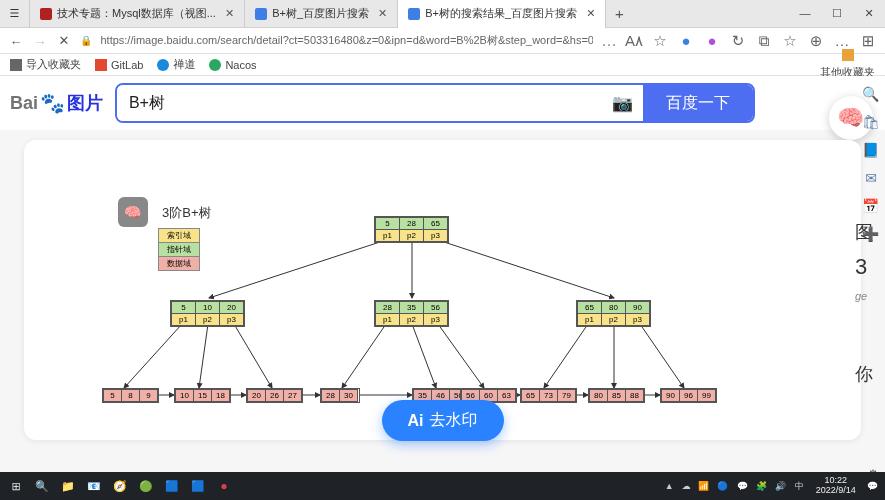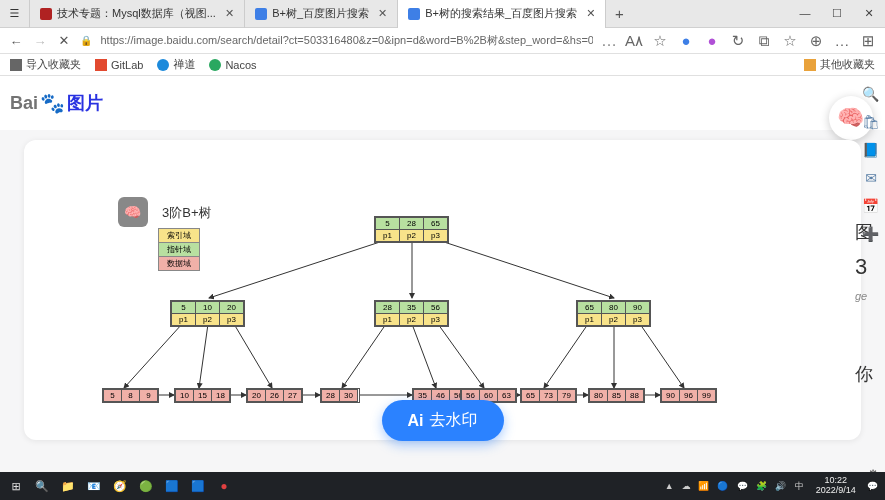--- a/index.html
+++ b/index.html
@@ -21,21 +21,21 @@
 .urlbar .lock { color:#666; font-size:10px; }
 .urlbar .url { flex:1; font-size:11px; color:#666; white-space:nowrap; overflow:hidden; }
 .urlbar .rico { width:18px; color:#666; font-size:15px; text-align:center; cursor:pointer; }
 .urlbar .rico.blue { color:#3e7fe6; }
 .urlbar .rico.purple { color:#b050d6; }
 
 
 .bookmarks { height:22px; background:#fff; display:flex; align-items:center; padding:0 10px; gap:14px; font-size:11px; color:#444; border-bottom:1px solid #e0e0e0; }
 .bm { display:flex; align-items:center; gap:4px; cursor:pointer; }
 .bm .bico { width:12px; height:12px; }
-.bm.right { margin-left:auto; }
+.bm.right { margin-left:auto;flex-direction:column; }
 
 
 .baidu-hdr { height:54px; background:#fff; display:flex; align-items:center; padding:0 10px; position:relative; }
 .logo { display:flex; align-items:center; gap:2px; font-weight:bold; }
 .logo .paw { color:#2932e1; font-size:20px; }
 .logo .t1 { color:#737373; font-size:18px; font-weight:bold; }
 .logo .t2 { color:#2932e1; font-size:18px; font-weight:bold; }
 .searchwrap { flex:1; max-width:640px; margin-left:12px; display:flex; border:2px solid #4e6ef2; height:40px; border-radius:8px; overflow:hidden; }
 .searchinput { flex:1; padding:0 12px; font-size:16px; color:#222; display:flex; align-items:center; background:#fff; }
 .cam { width:40px; display:flex; align-items:center; justify-content:center; color:#888; font-size:17px; background:#fff; }
@@ -157,20 +157,25 @@
       <span class="bico" style="background:#e9a23b;"></span>
       <span>其他收藏夹</span>
     </div>
 </div>
 
 <div class="baidu-hdr">
   <div class="logo">
     <span class="t1">Bai</span>
     <span class="paw">🐾</span>
     <span class="t2">图片</span>
+  </div>
+  <div class="searchwrap">
+    <div class="searchinput">B+树</div>
+    <div class="cam">📷</div>
+    <div class="searchbtn">百度一下</div>
   </div>
   <div class="brain-badge">🧠</div>
 </div>
 
 <div class="main">
   <div class="card">
     <div class="canvas">
       <svg class="lines" width="800" height="300">
         <defs>
             <marker id="ah" markerWidth="6" markerHeight="6" refX="5" refY="3" orient="auto">

